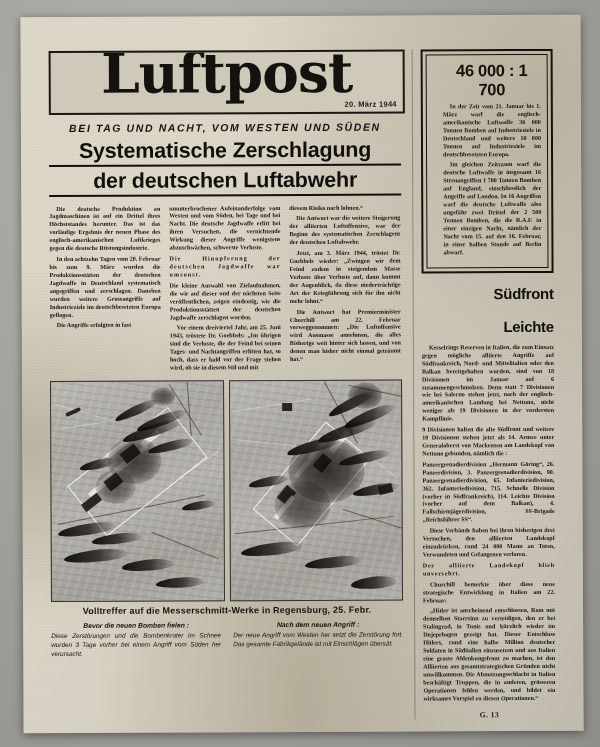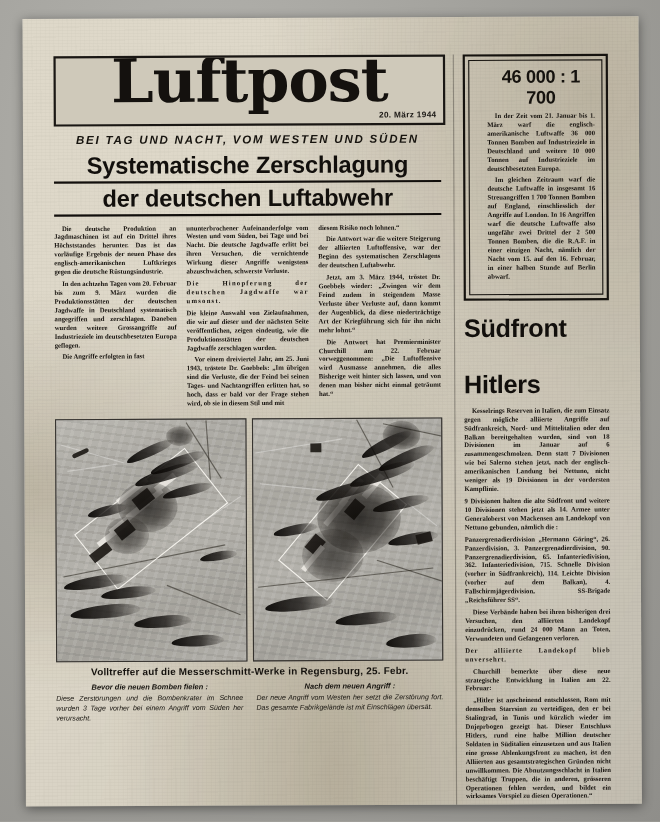--- a/index.html
+++ b/index.html
@@ -205,23 +205,23 @@
     font-weight:700;font-size:16.5px;letter-spacing:-.3px;
     color:#15120e;margin-bottom:4px;
   }
   .ratiobox-inner p{
     margin:0 0 3px 0;
     font-family:"Liberation Serif", serif;
     font-weight:700;font-size:6.1px;line-height:1.30;
     text-align:justify;color:#17130f;text-indent:7px;
   }
   .rail-headline{
-    margin-top:13px;text-align:left;
-    font-family:"Liberation Sans", sans-serif;
-    font-weight:700;font-size:23px;line-height:1.12;
+    margin-top:13px;text-align:right;
+    font-family:"Liberation Sans", sans-serif;
+    font-weight:700;font-size:15px;line-height:1.12;
     color:#120f0c;letter-spacing:-.3px;
   }
   .rail-body{margin-top:8px;}
   .rail-body p{
     margin:0 0 3px 0;
     font-family:"Liberation Serif", serif;
     font-weight:700;font-size:6.1px;line-height:1.30;
     text-align:justify;color:#17130f;text-indent:7px;
   }
   .rail-body p.noind{text-indent:0;}
@@ -379,21 +379,21 @@
         <div class="ratiobox-inner">
           <div class="ratio-num">46 000 : 1 700</div>
           <p>In der Zeit vom 21. Januar bis 1. März warf die englisch-amerikanische Luftwaffe 36 000 Tonnen Bomben auf Industrieziele in Deutschland und weitere 10 000 Tonnen auf Industrieziele im deutschbesetzten Europa.</p>
           <p>Im gleichen Zeitraum warf die deutsche Luftwaffe in insgesamt 16 Streuangriffen 1 700 Tonnen Bomben auf England, einschliesslich der Angriffe auf London. In 16 Angriffen warf die deutsche Luftwaffe also ungefähr zwei Drittel der 2 500 Tonnen Bomben, die die R.A.F. in einer einzigen Nacht, nämlich der Nacht vom 15. auf den 16. Februar, in einer halben Stunde auf Berlin abwarf.</p>
         </div>
       </div>
 
       <div class="rail-headline">
         <span>Südfront</span><br>
         <br>
-        <span>Hitlers</span>
+        <span>Leichte</span>
       </div>
 
       <div class="rail-body">
         <p>Kesselrings Reserven in Italien, die zum Einsatz gegen mögliche alliierte Angriffe auf Südfrankreich, Nord- und Mittelitalien oder den Balkan bereitgehalten wurden, sind von 18 Divisionen im Januar auf 6 zusammengeschmolzen. Denn statt 7 Divisionen wie bei Salerno stehen jetzt, nach der englisch-amerikanischen Landung bei Nettuno, nicht weniger als 19 Divisionen in der vordersten Kampflinie.</p>
         <p class="noind">9 Divisionen halten die alte Südfront und weitere 10 Divisionen stehen jetzt als 14. Armee unter Generaloberst von Mackensen am Landekopf von Nettuno gebunden, nämlich die :</p>
         <p class="noind">Panzergrenadierdivision „Hermann Göring“, 26. Panzerdivision, 3. Panzergrenadierdivision, 90. Panzergrenadierdivision, 65. Infanteriedivision, 362. Infanteriedivision, 715. Schnelle Division (vorher in Südfrankreich), 114. Leichte Division (vorher auf dem Balkan), 4. Fallschirmjägerdivision, SS-Brigade „Reichsführer SS“.</p>
         <p>Diese Verbände haben bei ihren bisherigen drei Versuchen, den alliierten Landekopf einzudrücken, rund 24 000 Mann an Toten, Verwundeten und Gefangenen verloren.</p>
         <p class="spaced noind">Der alliierte Landekopf blieb unversehrt.</p>
         <p>Churchill bemerkte über diese neue strategische Entwicklung in Italien am 22. Februar:</p>
         <p>„Hitler ist anscheinend entschlossen, Rom mit demselben Starrsinn zu verteidigen, den er bei Stalingrad, in Tunis und kürzlich wieder im Dnjeprbogen gezeigt hat. Dieser Entschluss Hitlers, rund eine halbe Million deutscher Soldaten in Süditalien einzusetzen und aus Italien eine grosse Ablenkungsfront zu machen, ist den Alliierten aus gesamtstrategischen Gründen nicht unwillkommen. Die Abnutzungsschlacht in Italien beschäftigt Truppen, die in anderen, grösseren Operationen fehlen werden, und bildet ein wirksames Vorspiel zu diesen Operationen.“</p>

